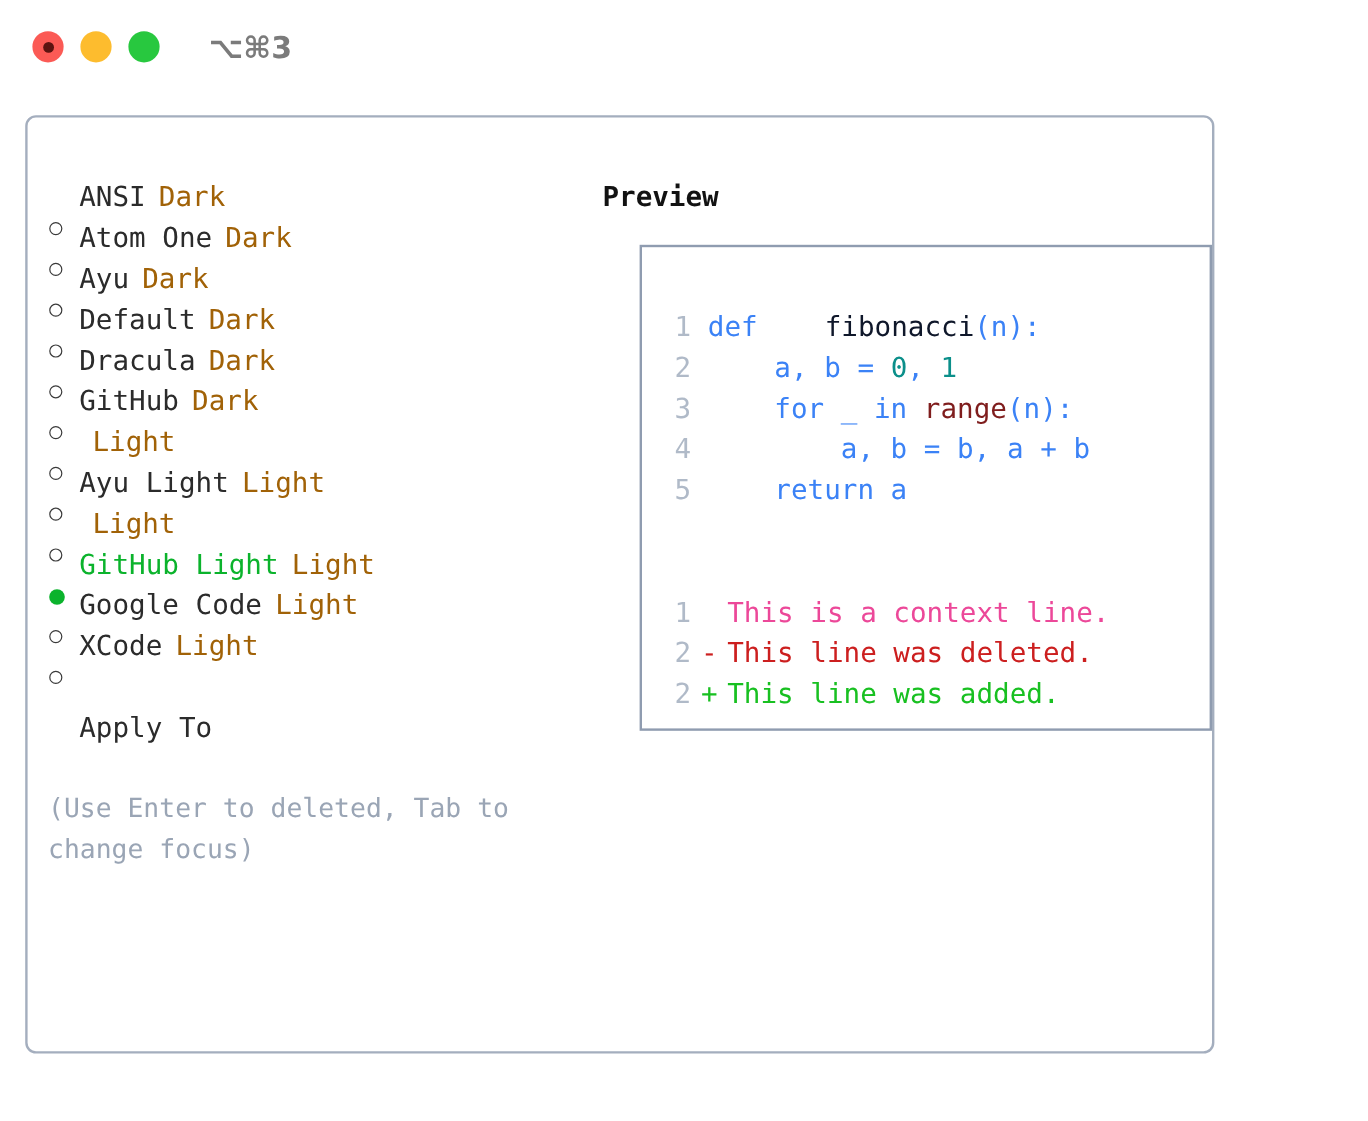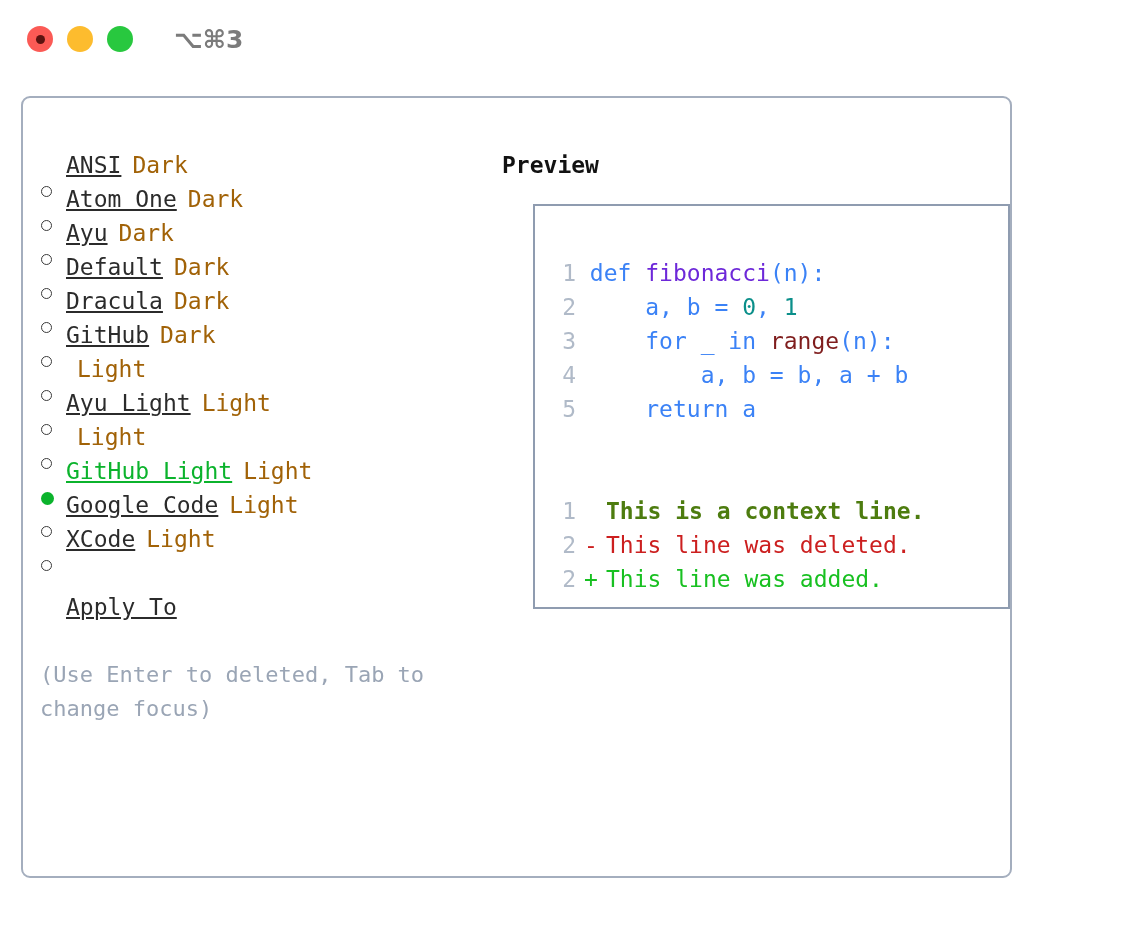--- a/index.html
+++ b/index.html
@@ -141,21 +141,21 @@
     content: "";
     position: absolute;
     left: 1px;
     top: 13px;
     width: 11px;
     height: 11px;
     border-radius: 50%;
     border: 1.6px solid #3a3a3a;
     box-sizing: border-box;
   }
-  .opt .label { color: #2b2b2b; text-decoration: underline; }
+  .opt .label { color: #2b2b2b; }
   .opt.selected .label { color: #0bb32c; }
   .opt .badge {
     color: #a16207;
     margin-left: 11px;
   }
 
   .spacer-blank { height: 34px; }
 
   .hint {
     font-size: 22px;
@@ -184,38 +184,38 @@
     white-space: pre;
   }
   .cline { display: block; white-space: pre; }
   .lnum {
     display: inline-block;
     width: 22px;
     text-align: right;
     color: #b0bac8;
   }
   .ctext { color: #3b82f6; }
-  .tok-fn   { color: #6d28d9; }
+  .tok-fn   { color: #0f172a; margin-left: 42px; }
   .tok-num  { color: #0b8f8a; }
   .tok-call { color: #7f1d1d; }
 
   .diff {
     position: absolute;
     left: 19px;
     top: 288px;
     font-size: 23px;
     line-height: 34px;
     white-space: pre;
   }
   .dmark {
     display: inline-block;
     width: 30px;
     text-align: center;
   }
-  .d-ctx { color: #4d7c0f; font-weight: bold; }
+  .d-ctx { color: #ec4899; }
   .d-del { color: #cc1f1f; }
   .d-add { color: #18c021; }
 </style>
 </head>
 <body>
 
 <div id="app">
 
   <div class="titlebar">
     <div class="lights">

